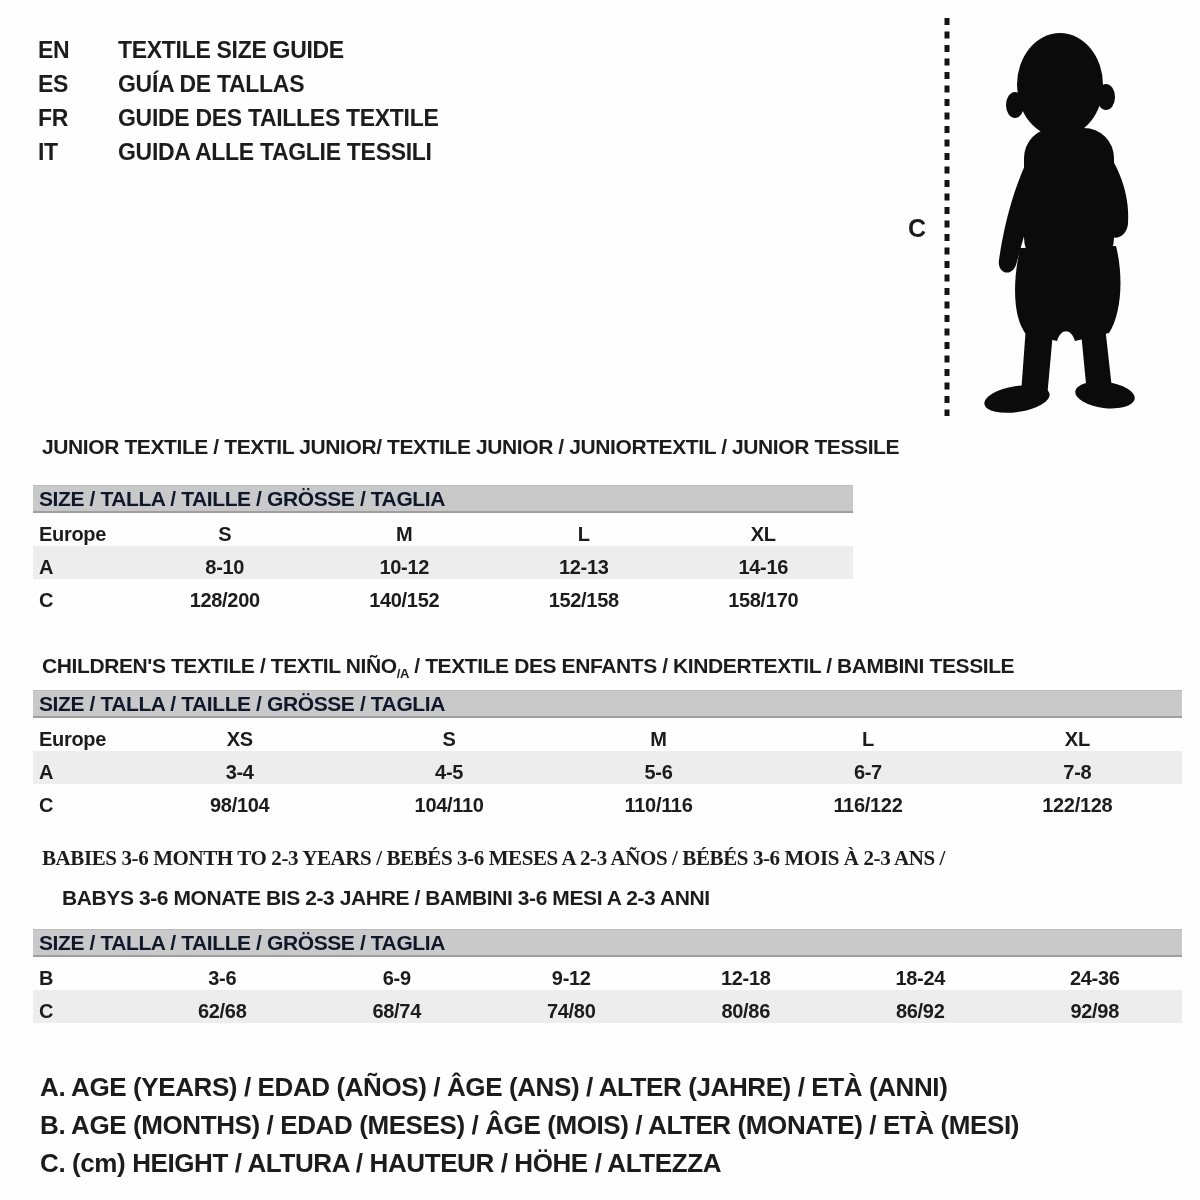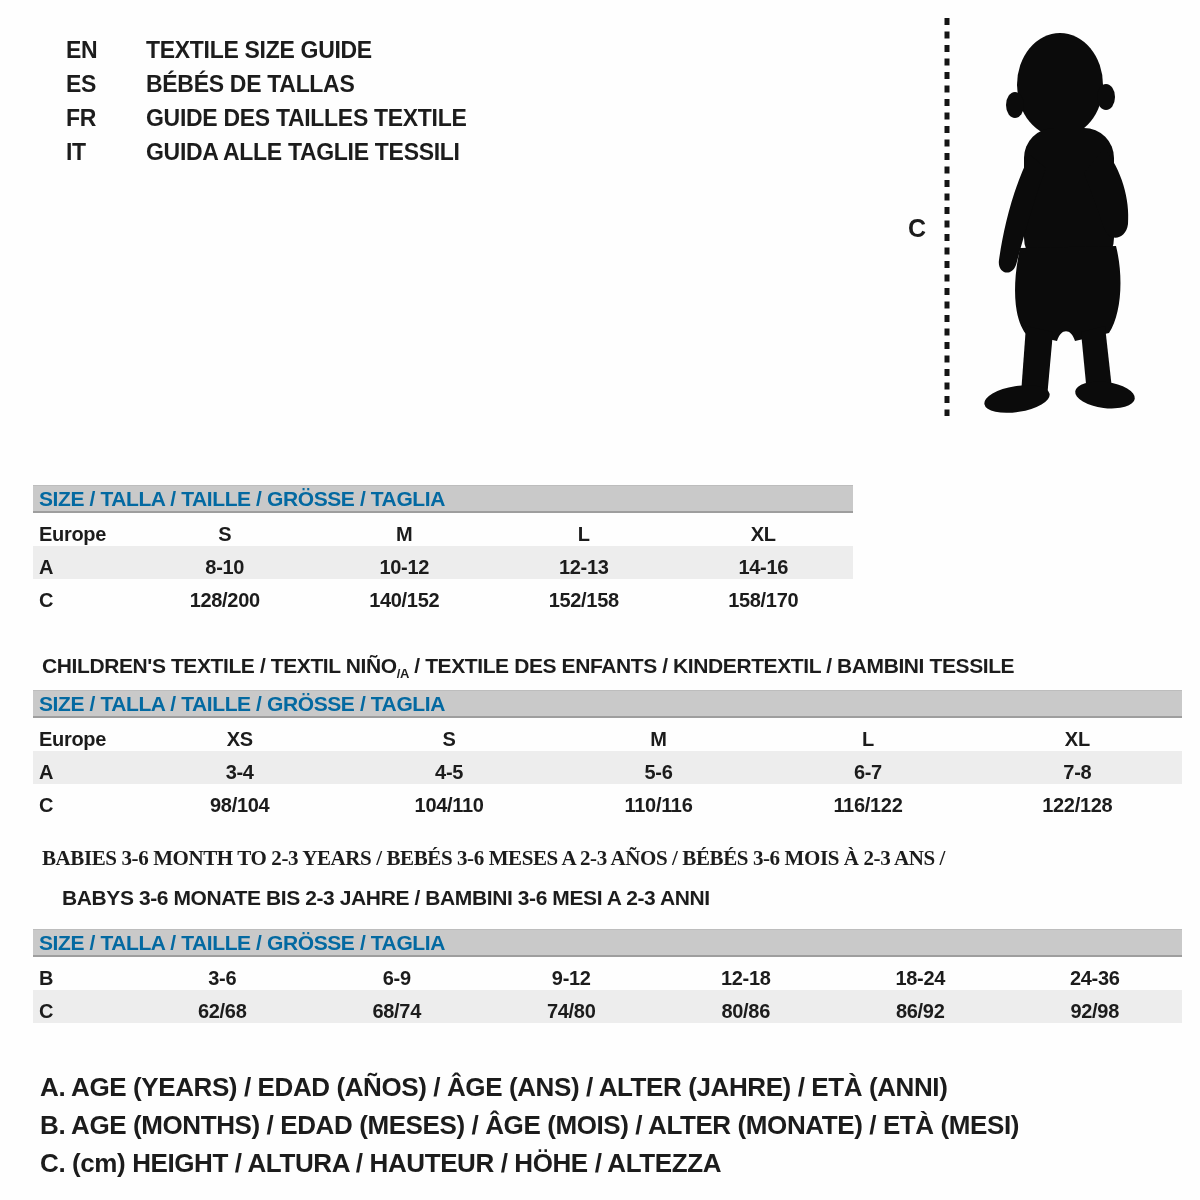--- a/index.html
+++ b/index.html
@@ -10,36 +10,36 @@
     font-weight:700;
     color:#1c1c1c;
     -webkit-font-smoothing:antialiased;
   }
   .page { position:relative; width:1200px; height:1200px; overflow:hidden; background:#fefefe; }
   .abs { position:absolute; }
 
   
   .langs { left:38px; top:33px; }
   .lang-row { display:flex; height:34px; align-items:center; font-size:23px; letter-spacing:-0.3px; }
-  .lang-code { width:80px;margin-left:28px; }
+  .lang-code { width:80px; }
 
   
   .c-label { left:908px; top:214px; font-size:25px; }
 
   
   .sec-title { left:42px; font-size:21px; letter-spacing:-0.4px; white-space:nowrap; }
   .sec-title .sub { font-size:13px; vertical-align:sub; }
 
   
   .sg-table { left:33px; }
   .size-bar {
     height:28px; background:#c9c9c9;
     border-top:1px solid #bdbdbd; border-bottom:2px solid #9e9e9e;
     display:flex; align-items:center; padding-left:6px;
-    font-size:21px; letter-spacing:-0.4px; color:#0369a1;
+    font-size:21px; letter-spacing:-0.4px; color:#0f172a;
     box-sizing:border-box;
   }
   .t-row { display:flex; align-items:flex-end; height:33px; font-size:20px; letter-spacing:-0.3px; }
   .t-row.shaded { background:#ededed; }
   .cell-lbl { width:102px; padding-left:6px; box-sizing:border-box; }
   .cell-val { flex:1; text-align:center; }
 
   
   .legend { left:40px; top:1068px; }
   .legend-line { font-size:26px; line-height:38px; letter-spacing:-0.4px; white-space:nowrap; }
@@ -49,21 +49,21 @@
 
 <div class="page">
 
   <div class="abs langs">
     <div class="lang-row">
       <span class="lang-code">EN</span>
       <span class="lang-title">TEXTILE SIZE GUIDE</span>
     </div>
     <div class="lang-row">
       <span class="lang-code">ES</span>
-      <span class="lang-title">BÉBÉS DE TALLAS</span>
+      <span class="lang-title">GUÍA DE TALLAS</span>
     </div>
     <div class="lang-row">
       <span class="lang-code">FR</span>
       <span class="lang-title">GUIDE DES TAILLES TEXTILE</span>
     </div>
     <div class="lang-row">
       <span class="lang-code">IT</span>
       <span class="lang-title">GUIDA ALLE TAGLIE TESSILI</span>
     </div>
   </div>
@@ -87,20 +87,21 @@
       <path d="M120,238 C111,280 115,310 126,324 L157,331 C161,318 171,318 175,331 L209,323 C221,305 224,268 216,236 Z"></path>
 
       <path d="M126,316 L121,384 L147,388 L153,322 Z"></path>
       <path d="M181,322 L187,384 L212,379 L205,316 Z"></path>
 
       <ellipse cx="117" cy="389" rx="33" ry="13" transform="rotate(-9 117 389)"></ellipse>
       <ellipse cx="205" cy="385" rx="30" ry="13" transform="rotate(7 205 385)"></ellipse>
     </g>
   </svg>
 
+  <div class="abs sec-title" style="top:435px;">JUNIOR TEXTILE / TEXTIL JUNIOR/ TEXTILE JUNIOR / JUNIORTEXTIL / JUNIOR TESSILE</div>
   <div class="abs sg-table" style="top:485px; width:820px;">
     <div class="size-bar">SIZE / TALLA / TAILLE / GRÖSSE / TAGLIA</div>
     <div class="t-row">
       <span class="cell-lbl">Europe</span>
       <span class="cell-val">S</span>
       <span class="cell-val">M</span>
       <span class="cell-val">L</span>
       <span class="cell-val">XL</span>
     </div>
     <div class="t-row shaded">

